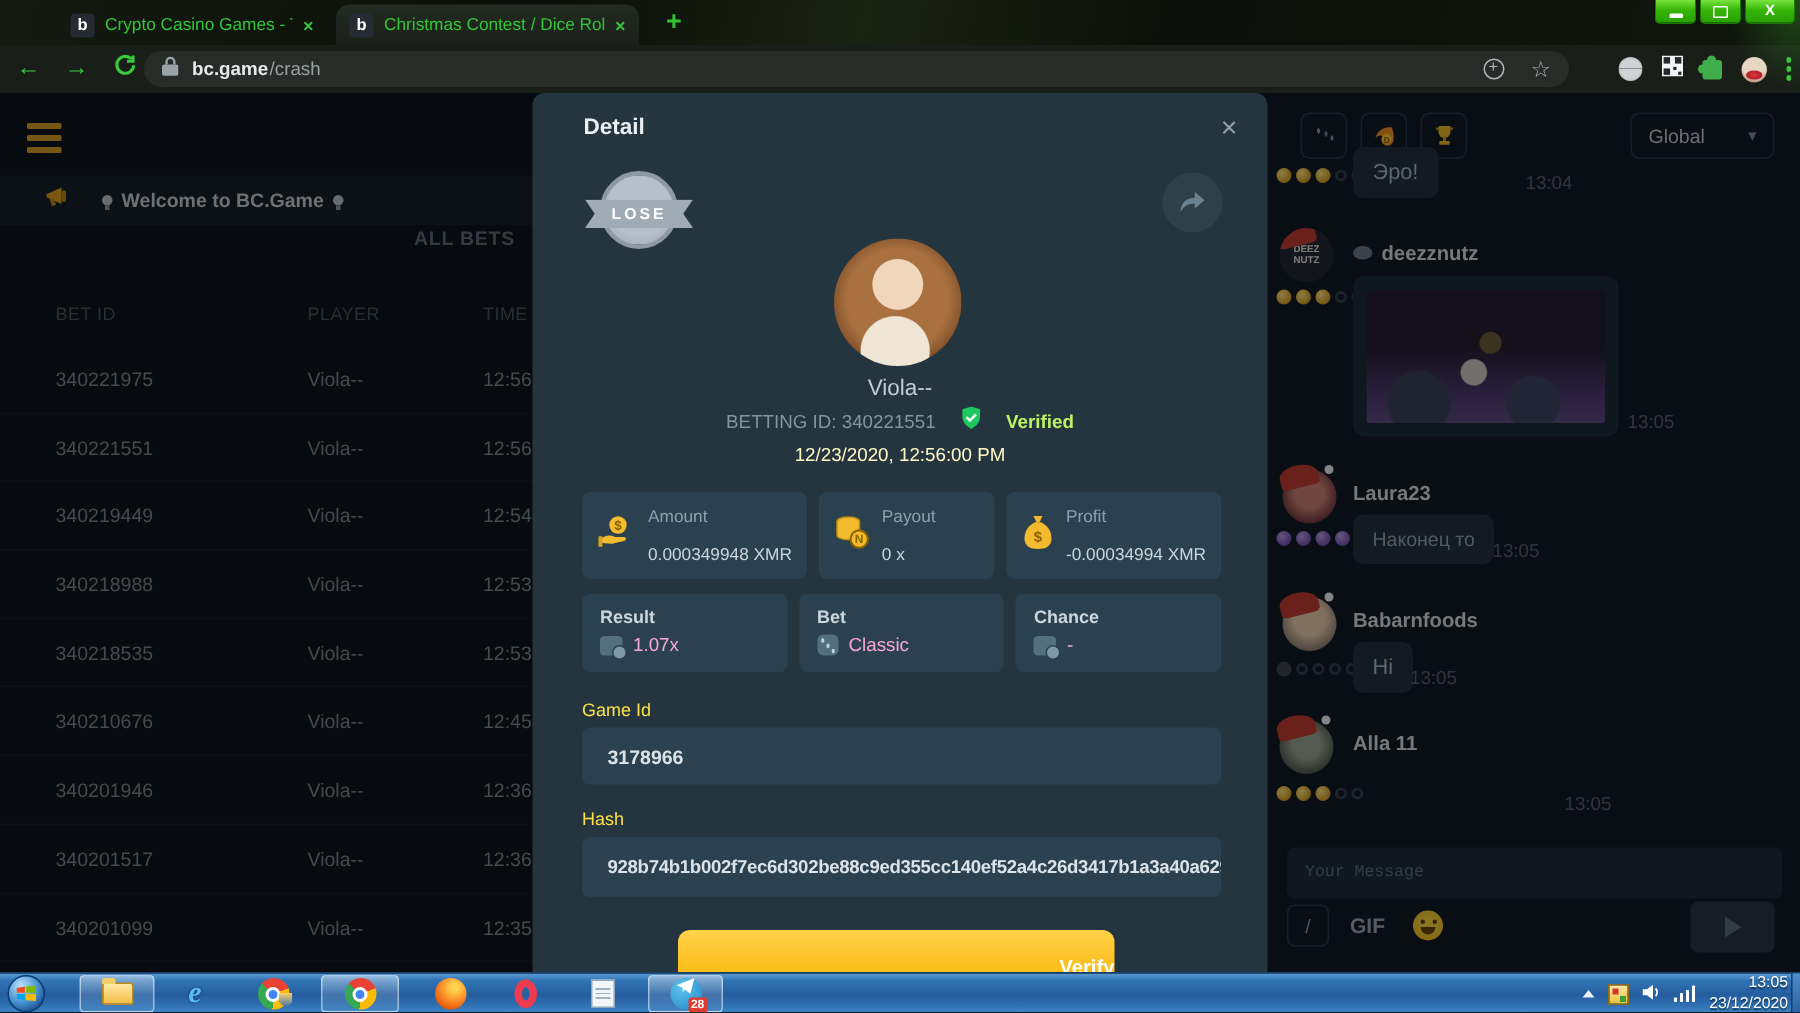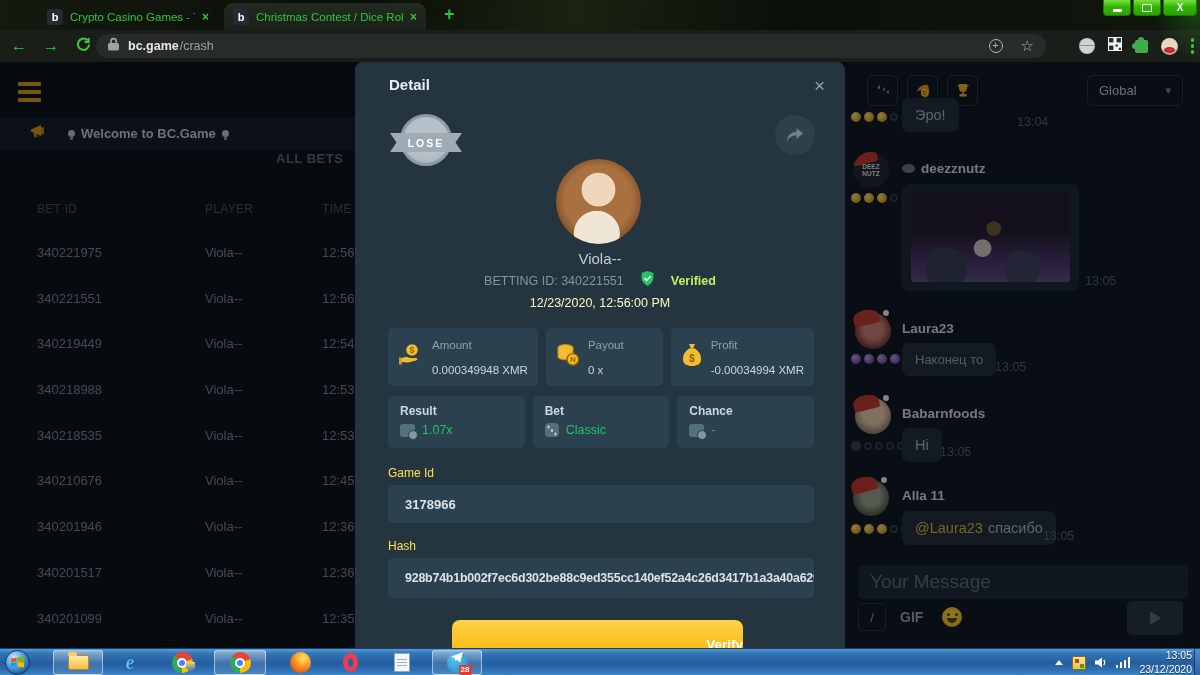--- a/index.html
+++ b/index.html
@@ -96,21 +96,21 @@
   .m-date{position:absolute;left:0;right:0;top:234px;text-align:center;color:#fef9c3;font-size:12.5px;}
   .cards{position:absolute;left:33px;right:31px;display:flex;gap:8px;}
   .r1{top:266px;} .r2{top:334px;}
   .card{flex:1;background:#2b4150;border-radius:5px;height:58px;display:flex;align-items:center;padding:0 10px;gap:8px;}
   .card .col{display:flex;flex-direction:column;gap:13px;min-width:0;}
   .c-label{color:#8fa0ac;font-size:11.5px;}
   .c-val{color:#ccd6dd;font-size:11.5px;white-space:nowrap;}
   .card2{flex:1;background:#2b4150;border-radius:5px;height:52px;padding:8px 12px;}
   .c2-label{color:#ccd6dd;font-size:12px;font-weight:bold;}
   .c2-row{display:flex;align-items:center;gap:7px;margin-top:5px;}
-  .c2-val{color:#22c55e;font-size:12.5px;}
+  .c2-val{color:#f9a8d4;font-size:12.5px;}
   .mi{width:15px;height:13px;background:#53707f;border-radius:3px;position:relative;}
   .mi::after{content:'';position:absolute;right:-3px;bottom:-3px;width:8px;height:8px;border-radius:50%;
     background:#7e98a6;border:1.5px solid #2b4150;}
   .dice{width:14px;height:14px;background:#53707f;border-radius:4px;position:relative;}
   .dice::after{content:'';position:absolute;left:6px;top:6px;width:2.5px;height:2.5px;border-radius:50%;background:#c6d2da;
     box-shadow:-3.5px -3.5px 0 #c6d2da,3.5px 3.5px 0 #c6d2da;}
   .f-label{position:absolute;left:33px;color:#fde047;font-size:12px;}
   .fl1{top:404px;} .fl2{top:477px;}
   .field{position:absolute;left:33px;right:31px;background:#2b4150;border-radius:5px;color:#dbe3e8;
     font-weight:bold;overflow:hidden;white-space:nowrap;display:flex;align-items:center;padding:0 17px;}
@@ -150,21 +150,21 @@
   .av-al{background:radial-gradient(circle at 50% 45%,#9aa08a 0 35%,#4a5244 75%,#32382e);}
   .imgbubble{position:absolute;left:57px;top:122px;width:177px;height:107px;background:#1d2832;border-radius:8px;padding:9px;}
   .chat-img{width:100%;height:100%;border-radius:2px;background:
       radial-gradient(circle at 45% 62%,#cfc6c0 0 8%,rgba(0,0,0,0) 9%),
       radial-gradient(circle at 22% 85%,#3a3f55 0 14%,rgba(0,0,0,0) 15%),
       radial-gradient(circle at 70% 85%,#3c415a 0 13%,rgba(0,0,0,0) 14%),
       radial-gradient(circle at 52% 40%,#6b5a32 0 7%,rgba(0,0,0,0) 8%),
       linear-gradient(180deg,#241c2c 0 45%,#473463 75%,#5d4a7c 100%);}
   .mention{color:#d9b13c;margin-right:5px;}
   .msg-input{position:absolute;left:13px;top:503px;width:330px;height:34px;background:#1d2730;border:none;
-    border-radius:5px;color:#bef264;font-size:19px;padding:0 12px;font-family:Liberation Sans, sans-serif;}
+    border-radius:5px;color:#bef264;font-size:11px;padding:0 12px;font-family:Liberation Mono, monospace;}
   .msg-input::placeholder{color:#5d6b76;}
   .slash-btn{position:absolute;left:13px;top:541px;width:28px;height:28px;border:1px solid #2b353e;border-radius:5px;
     color:#8b97a1;font-size:13px;display:flex;align-items:center;justify-content:center;}
   .gif{position:absolute;left:55px;top:547px;color:#97a3ad;font-weight:bold;font-size:14px;}
   .smiley{position:absolute;left:97px;top:545px;width:20px;height:20px;border-radius:50%;
     background:radial-gradient(circle at 50% 40%,#ffd93b,#e8b416);position:absolute;}
   .smiley::before{content:'';position:absolute;left:4.5px;top:6px;width:3px;height:3px;border-radius:50%;
     background:#5f4404;box-shadow:8px 0 0 #5f4404;}
   .smiley::after{content:'';position:absolute;left:5px;top:11px;width:10px;height:5px;border-radius:0 0 10px 10px;background:#5f4404;}
   .send{position:absolute;left:282px;top:539px;width:56px;height:34px;background:#27323c;border-radius:5px;
@@ -440,23 +440,20 @@
 
       <div class="cavatar santa av-al" style="left:8px;top:418px"></div>
       <div class="cname" style="left:57px;top:426px">Alla 11</div>
       <div class="medals" style="left:6px;top:462px">
         <i class="md gold"></i>
           <i class="md gold"></i>
           <i class="md gold"></i>
           <i class="md ring"></i>
           <i class="md ring"></i>
       </div>
-      <div class="bubble" style="left:57px;top:449px">
-        <span class="mention">@Laura23</span><span>спасибо</span>
-      </div>
       <div class="ctime" style="left:198px;top:467px">13:05</div>
 
       <input class="msg-input" placeholder="Your Message" style="">
       <div class="slash-btn">/</div>
       <div class="gif">GIF</div>
       <div class="smiley"></div>
       <div class="send">
           <i></i>
         </div>
     </div>

